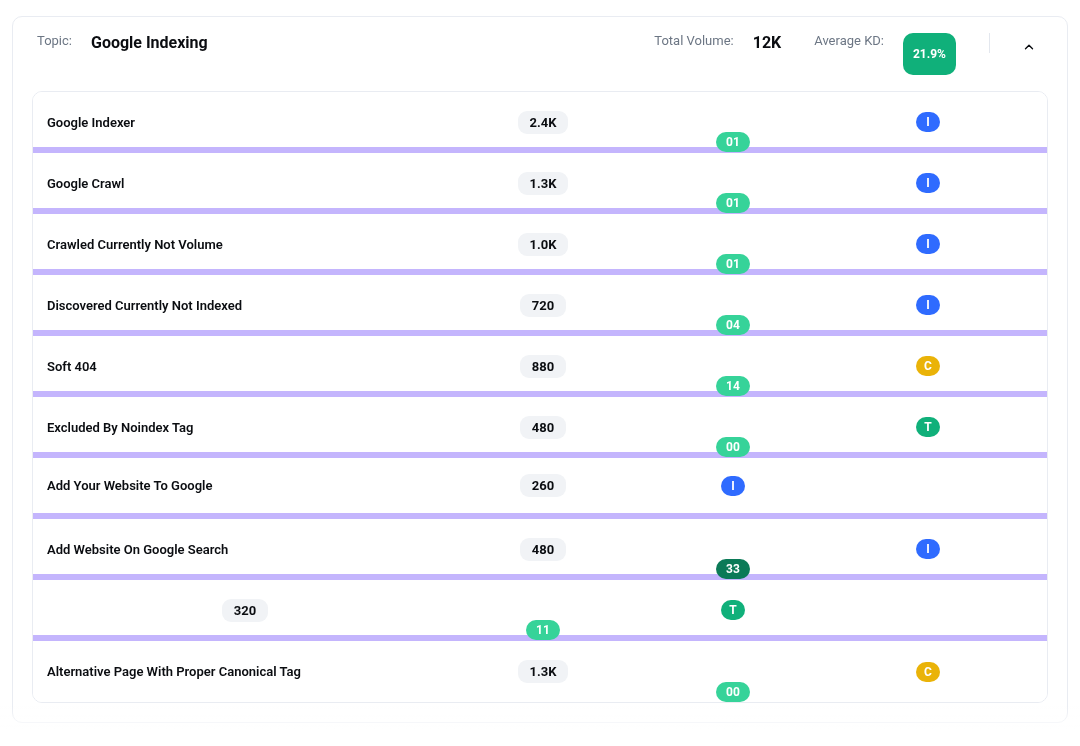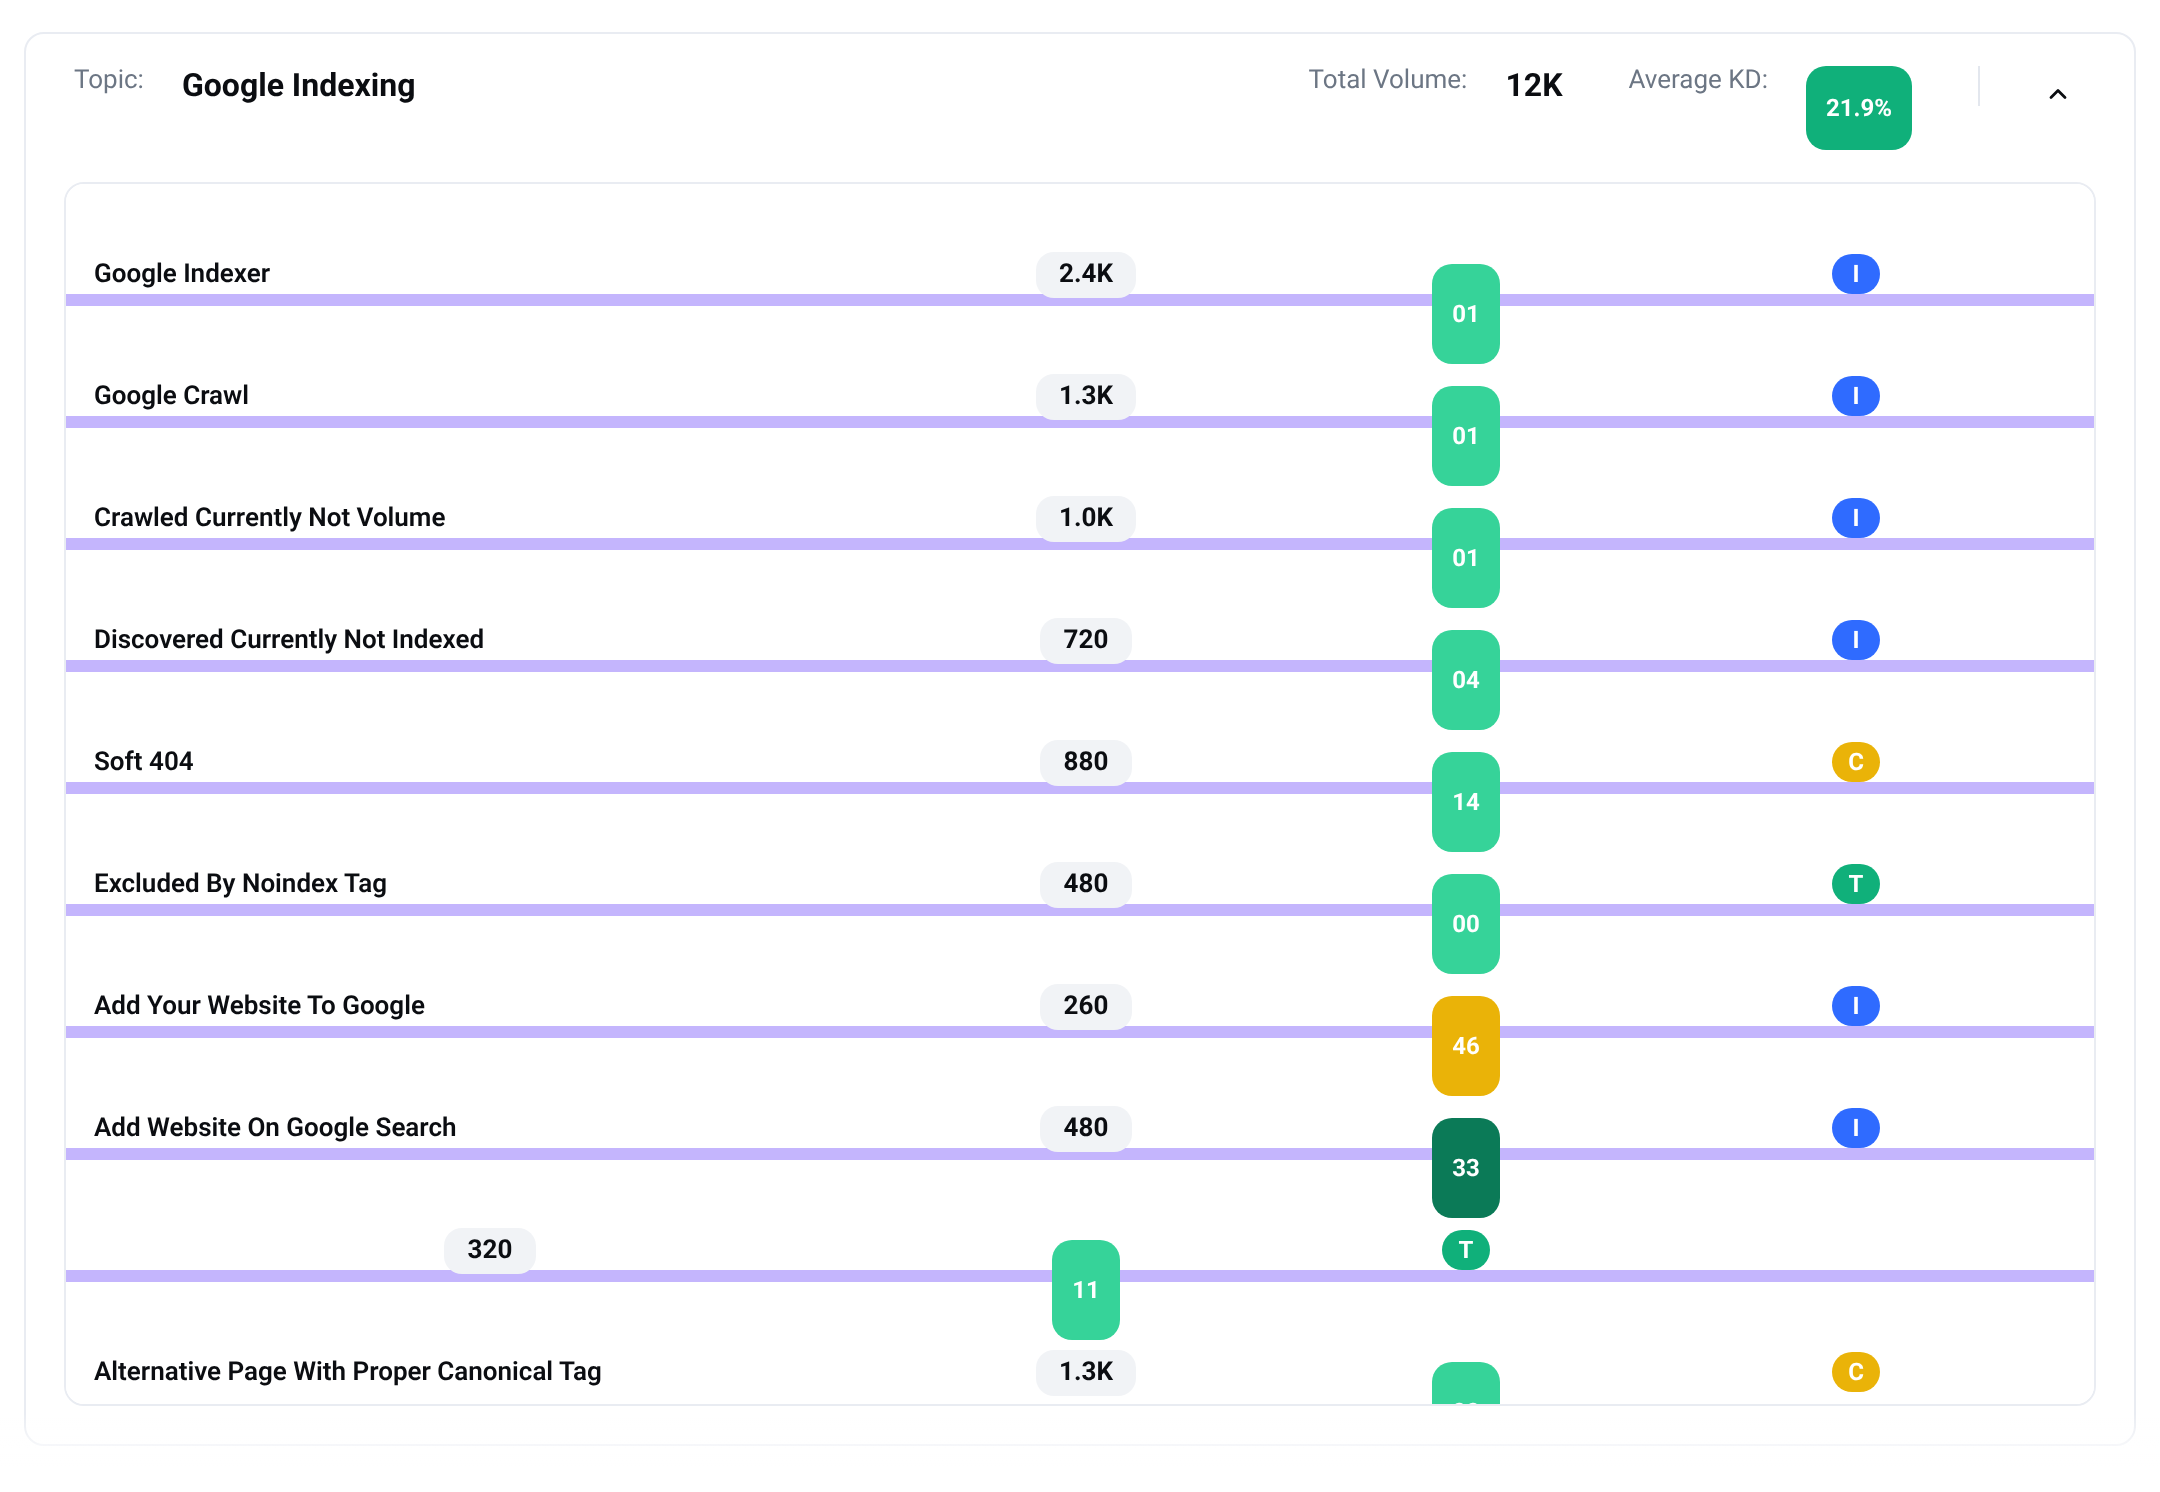--- a/index.html
+++ b/index.html
@@ -118,21 +118,21 @@
       font-weight: 700;
       padding: 4px 12px;
       border-radius: 9px;
       min-width: 44px;
       text-align: left;
     }
     .pill-kd {
       color: #ffffff;
       font-size: 12px;
       font-weight: 700;
-      padding: 18px 10px;
+      padding: 3px 10px;
       border-radius: 10px;
       min-width: 32px;
       text-align: center;
       margin-top: 40px;
     }
     .pill-intent {
       color: #ffffff;
       font-size: 12px;
       font-weight: 700;
       border-radius: 10px;
@@ -251,23 +251,20 @@
           <div class="td-center">
             <span class="pill-intent intent-t">T</span>
           </div>
         </div>
         <div class="table-row">
           <div class="td-keyword">Add Your Website To Google</div>
           <div class="td-center">
             <span class="pill-vol">260</span>
           </div>
           <div class="td-center">
-            <span class="pill-kd kd-amber">46</span>
-          </div>
-          <div class="td-center">
             <span class="pill-intent intent-i">I</span>
           </div>
         </div>
         <div class="table-row">
           <div class="td-keyword">Add Website On Google Search</div>
           <div class="td-center">
             <span class="pill-vol">480</span>
           </div>
           <div class="td-center">
             <span class="pill-kd kd-dark">33</span>

